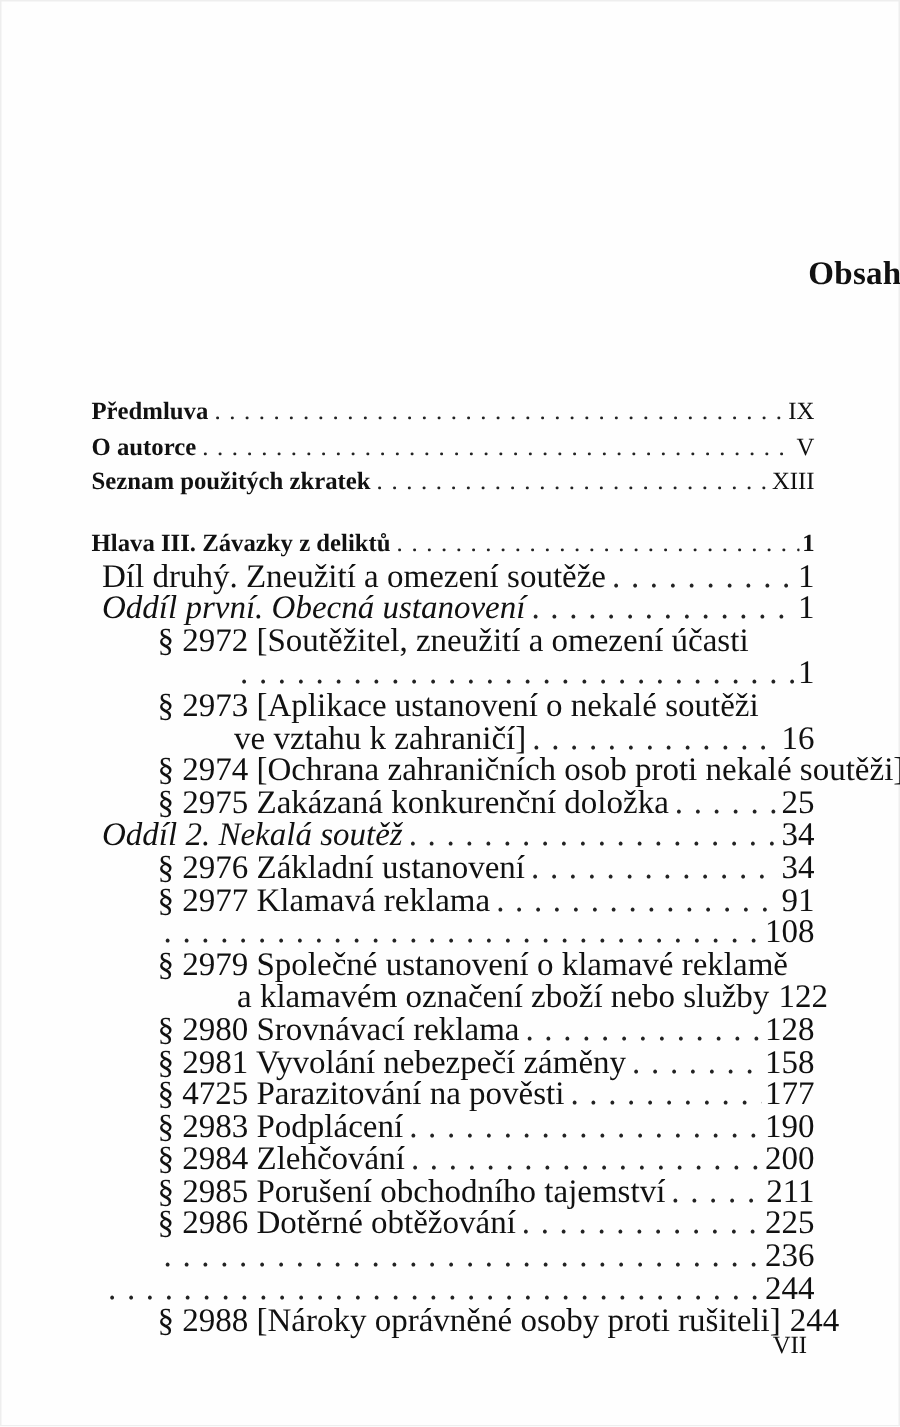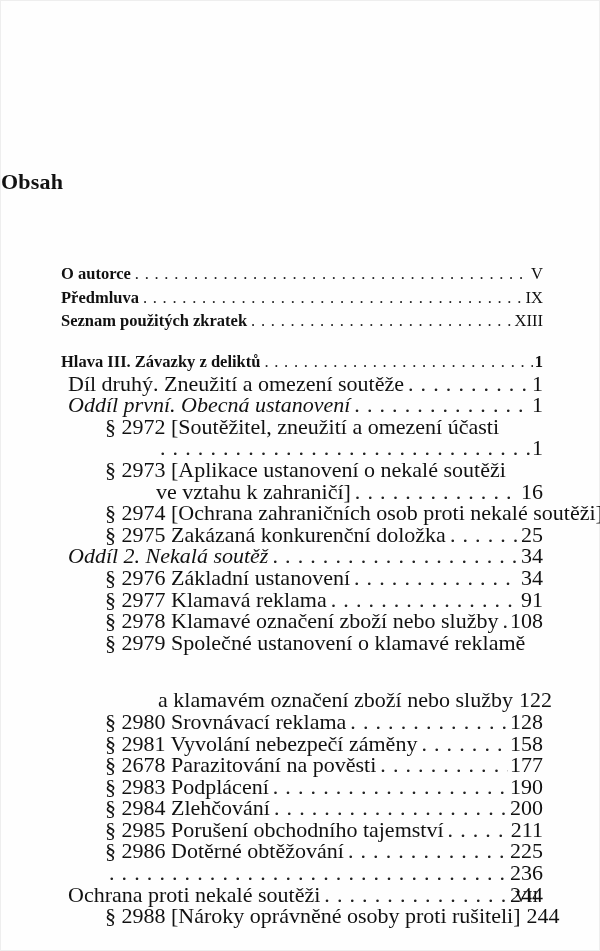--- a/index.html
+++ b/index.html
@@ -21,21 +21,21 @@
       width: 600px; height: 951px;
       background: #fefefe;
       border: 1px solid #eeeeee;
       box-sizing: border-box;
     }
     .title {
       position: absolute;
       top: 168px;
       left: 0;
       width: 600px;
-      text-align: left;
+      text-align: right;
       font-weight: bold;
       font-size: 22px;
       letter-spacing: 0.2px;
     }
     .toc {
       position: absolute;
       left: 60px;
       width: 482px;
     }
     .front { top: 261px; }
@@ -48,21 +48,21 @@
       font-size: 22px;
       white-space: nowrap;
     }
     .row.bold { font-weight: bold; font-size: 16.5px; }
     .row.italic { font-style: italic; }
     .row.front-row { height: 23.5px; line-height: 23.5px; }
     .lvl0 { padding-left: 0; }
     .lvl1 { padding-left: 7px; }
     .lvl2 { padding-left: 44px; }
     .cont { padding-left: 95px; }
-    .cont2 { padding-left: 97px; margin-top: 36px; }
+    .cont2 { padding-left: 97px; }
     .label { flex: 0 0 auto; }
     .dots {
       flex: 1 1 auto;
       overflow: hidden;
       margin: 0 2px 0 4px;
       font-weight: normal;
       font-style: normal;
       letter-spacing: 3.2px;
       color: #222;
     }
@@ -88,28 +88,28 @@
   </style>
 </head>
 <body>
 
 <div class="page">
 
   <div class="title">Obsah</div>
 
   <div class="toc front">
     <div class="row bold front-row lvl0">
+      <span class="label">Předmluva</span>
+      <span class="dots"></span>
+      <span class="page-num">IX</span>
+    </div>
+    <div class="row bold front-row lvl0">
       <span class="label">O autorce</span>
       <span class="dots"></span>
       <span class="page-num">V</span>
-    </div>
-    <div class="row bold front-row lvl0">
-      <span class="label">Předmluva</span>
-      <span class="dots"></span>
-      <span class="page-num">IX</span>
     </div>
     <div class="row bold front-row lvl0">
       <span class="label">Seznam použitých zkratek</span>
       <span class="dots"></span>
       <span class="page-num">XIII</span>
     </div>
   </div>
 
   <div class="toc main">
 
@@ -174,21 +174,20 @@
       <span class="page-num">34</span>
     </div>
 
     <div class="row lvl2">
       <span class="label">§ 2977 Klamavá reklama</span>
       <span class="dots"></span>
       <span class="page-num">91</span>
     </div>
 
     <div class="row lvl2">
-      <span class="label">§ 2978 Klamavé označení zboží nebo služby</span>
       <span class="dots"></span>
       <span class="page-num">108</span>
     </div>
 
     <div class="row lvl2">
       <span class="label">§ 2979 Společné ustanovení o klamavé reklamě</span>
       <span class="nodots"></span>
     </div>
     <div class="row cont2">
       <span class="label">a klamavém označení zboží nebo služby</span>
@@ -202,21 +201,21 @@
       <span class="page-num">128</span>
     </div>
 
     <div class="row lvl2">
       <span class="label">§ 2981 Vyvolání nebezpečí záměny</span>
       <span class="dots"></span>
       <span class="page-num">158</span>
     </div>
 
     <div class="row lvl2">
-      <span class="label">§ 2678 Parazitování na pověsti</span>
+      <span class="label">§ 4725 Parazitování na pověsti</span>
       <span class="dots"></span>
       <span class="page-num">177</span>
     </div>
 
     <div class="row lvl2">
       <span class="label">§ 2983 Podplácení</span>
       <span class="dots"></span>
       <span class="page-num">190</span>
     </div>
 
@@ -237,21 +236,20 @@
       <span class="dots"></span>
       <span class="page-num">225</span>
     </div>
 
     <div class="row lvl2">
       <span class="dots"></span>
       <span class="page-num">236</span>
     </div>
 
     <div class="row lvl1">
-      <span class="label">Ochrana proti nekalé soutěži</span>
       <span class="dots"></span>
       <span class="page-num">244</span>
     </div>
 
     <div class="row lvl2">
       <span class="label">§ 2988 [Nároky oprávněné osoby proti rušiteli]</span>
       <span class="dots"></span>
       <span class="page-num">244</span>
     </div>
   </div>

